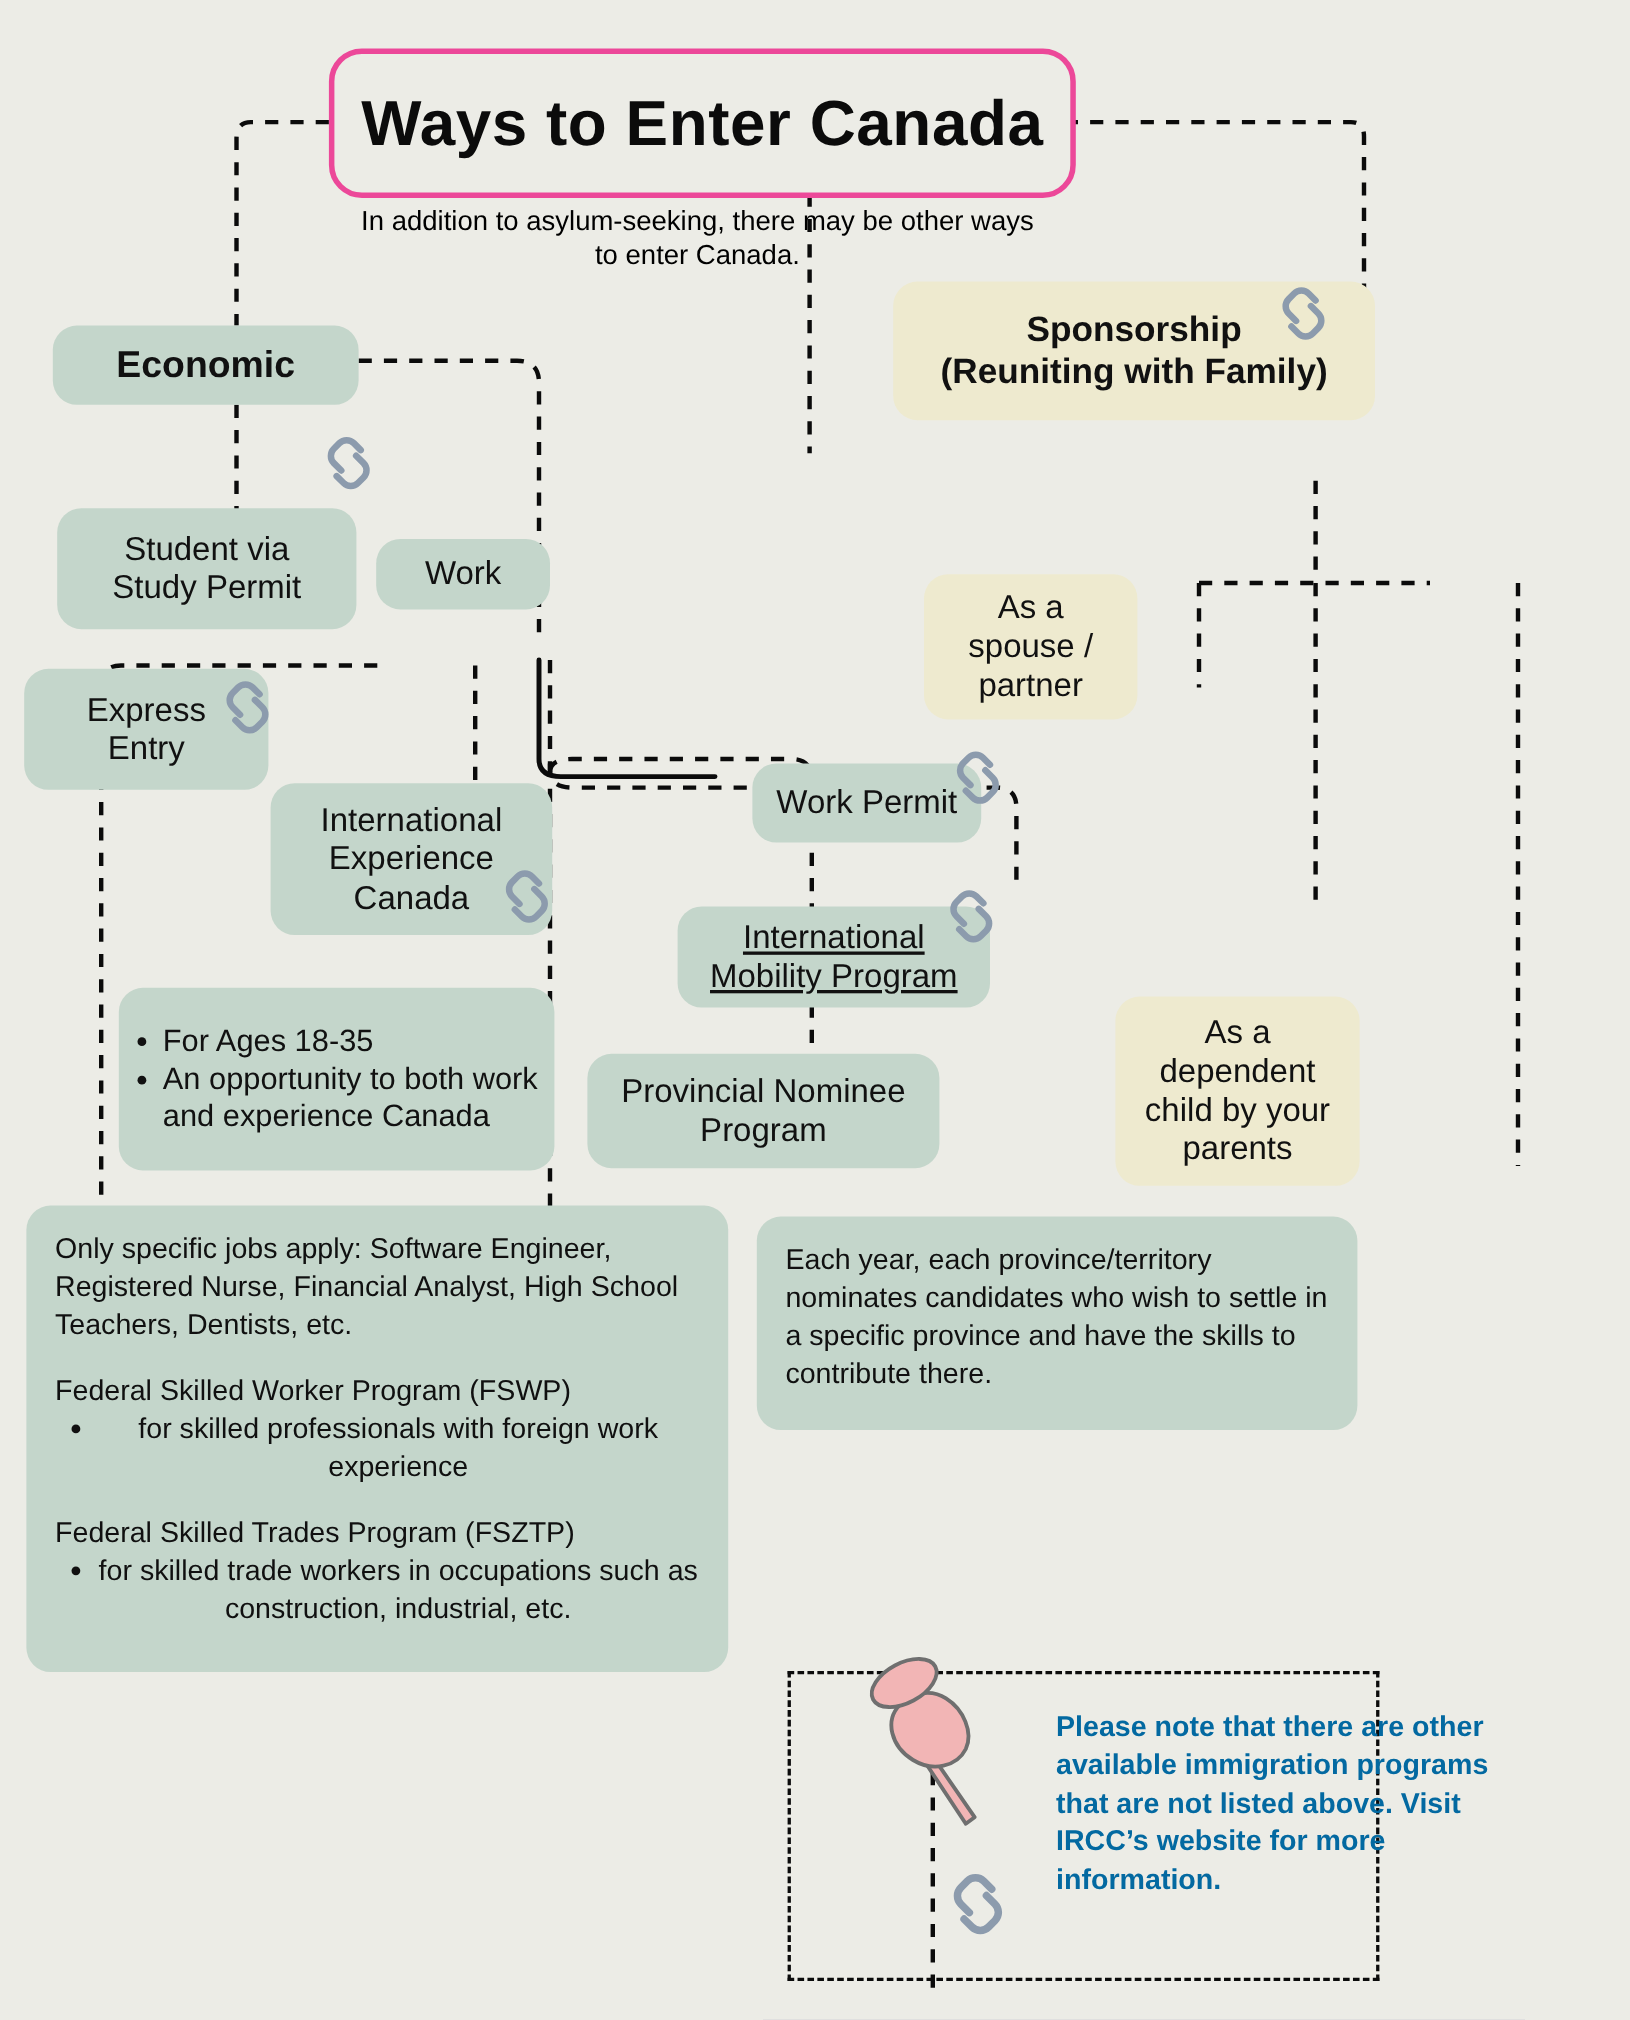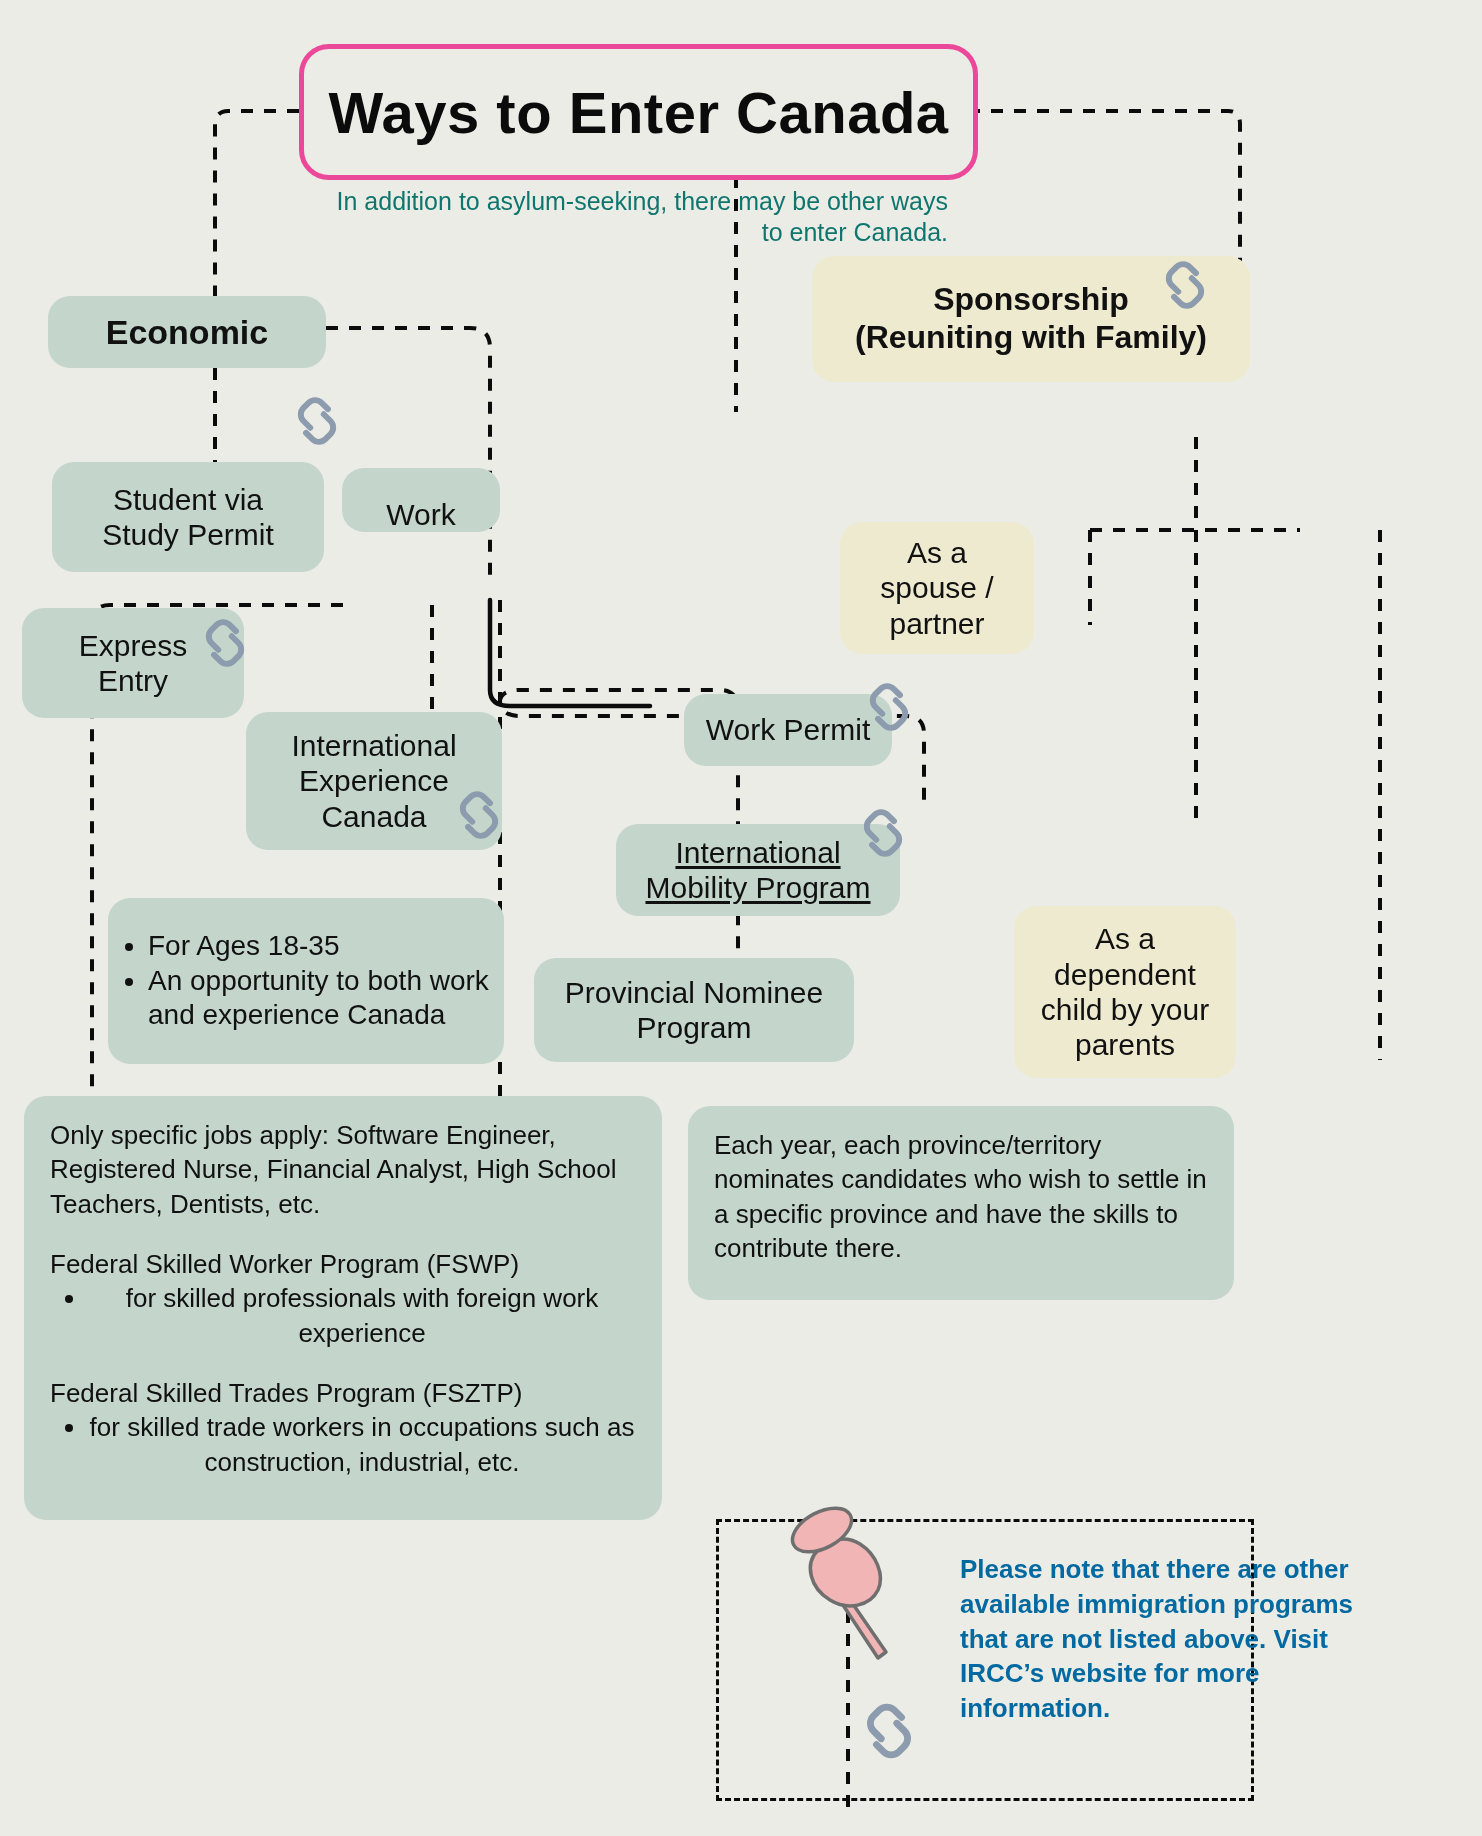--- a/index.html
+++ b/index.html
@@ -55,24 +55,24 @@
   #title-text {
     font-size: 58px;
     font-weight: bold;
     letter-spacing: 0.5px;
     color: #0b0b0b;
   }
   #subtitle {
     position: absolute;
     left: 320px; top: 186px;
     width: 628px;
-    text-align: right;
+    text-align: center;
     font-size: 25px;
     line-height: 1.25;
-    color: #0f766e;
+    color: #000000;
     z-index: 4;
   }
   .underline-text { text-decoration: underline; text-underline-offset: 3px; }
 
   .link-icon {
     position: absolute;
     width: 54px;
     height: 54px;
     z-index: 6;
   }
@@ -203,21 +203,21 @@
     <span>Sponsorship
 (Reuniting with Family)</span>
   </div>
   <svg class="link-icon" style="left:1158px; top:258px;" viewBox="0 0 64 64" xmlns="http://www.w3.org/2000/svg">
     <g fill="none" stroke="#8c9bad" stroke-width="7" stroke-linecap="round">
       <path d="M24 40 L16 32 a11 11 0 0 1 0-15.5 l6-6 a11 11 0 0 1 15.5 0 L45 18"></path>
       <path d="M40 24 L48 32 a11 11 0 0 1 0 15.5 l-6 6 a11 11 0 0 1 -15.5 0 L19 46"></path>
     </g>
   </svg>
 
-  <div class="node green" style="left:342px; top:468px; width:158px; height:64px; font-size:30px;align-items:flex-end;">
+  <div class="node green" style="left:342px; top:490px; width:158px; height:64px; font-size:30px;">
     <span>Work</span>
   </div>
 
   <div class="node green" style="left:22px; top:608px; width:222px; height:110px; font-size:30px; white-space:pre-line;">
     <span>Express
 Entry</span>
   </div>
   <svg class="link-icon" style="left:198px; top:616px;" viewBox="0 0 64 64" xmlns="http://www.w3.org/2000/svg">
     <g fill="none" stroke="#8c9bad" stroke-width="7" stroke-linecap="round">
       <path d="M24 40 L16 32 a11 11 0 0 1 0-15.5 l6-6 a11 11 0 0 1 15.5 0 L45 18"></path>

